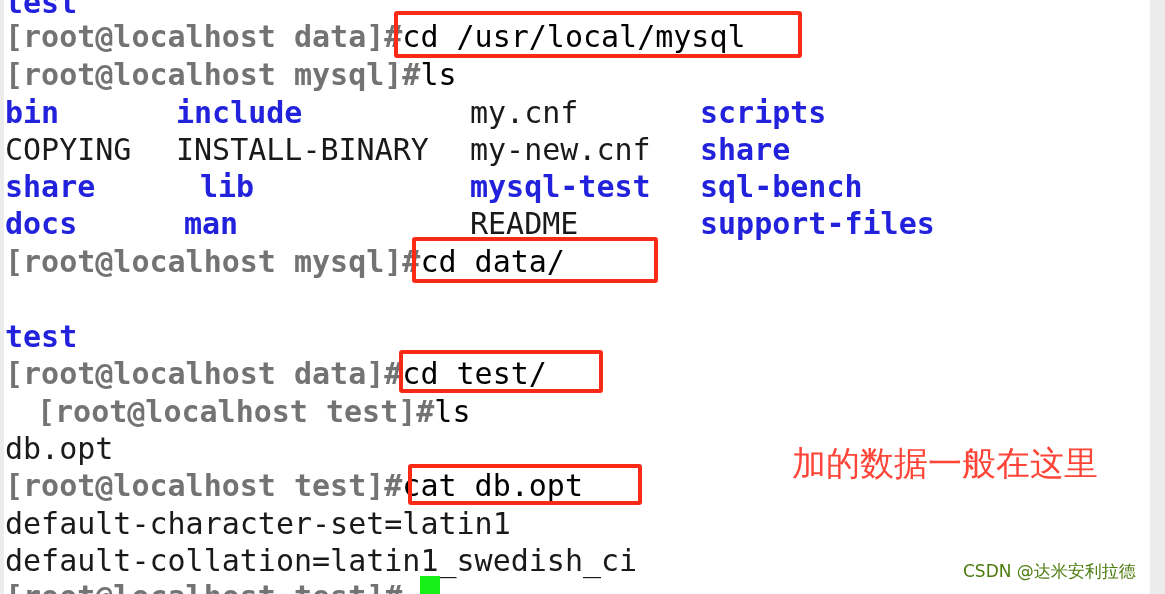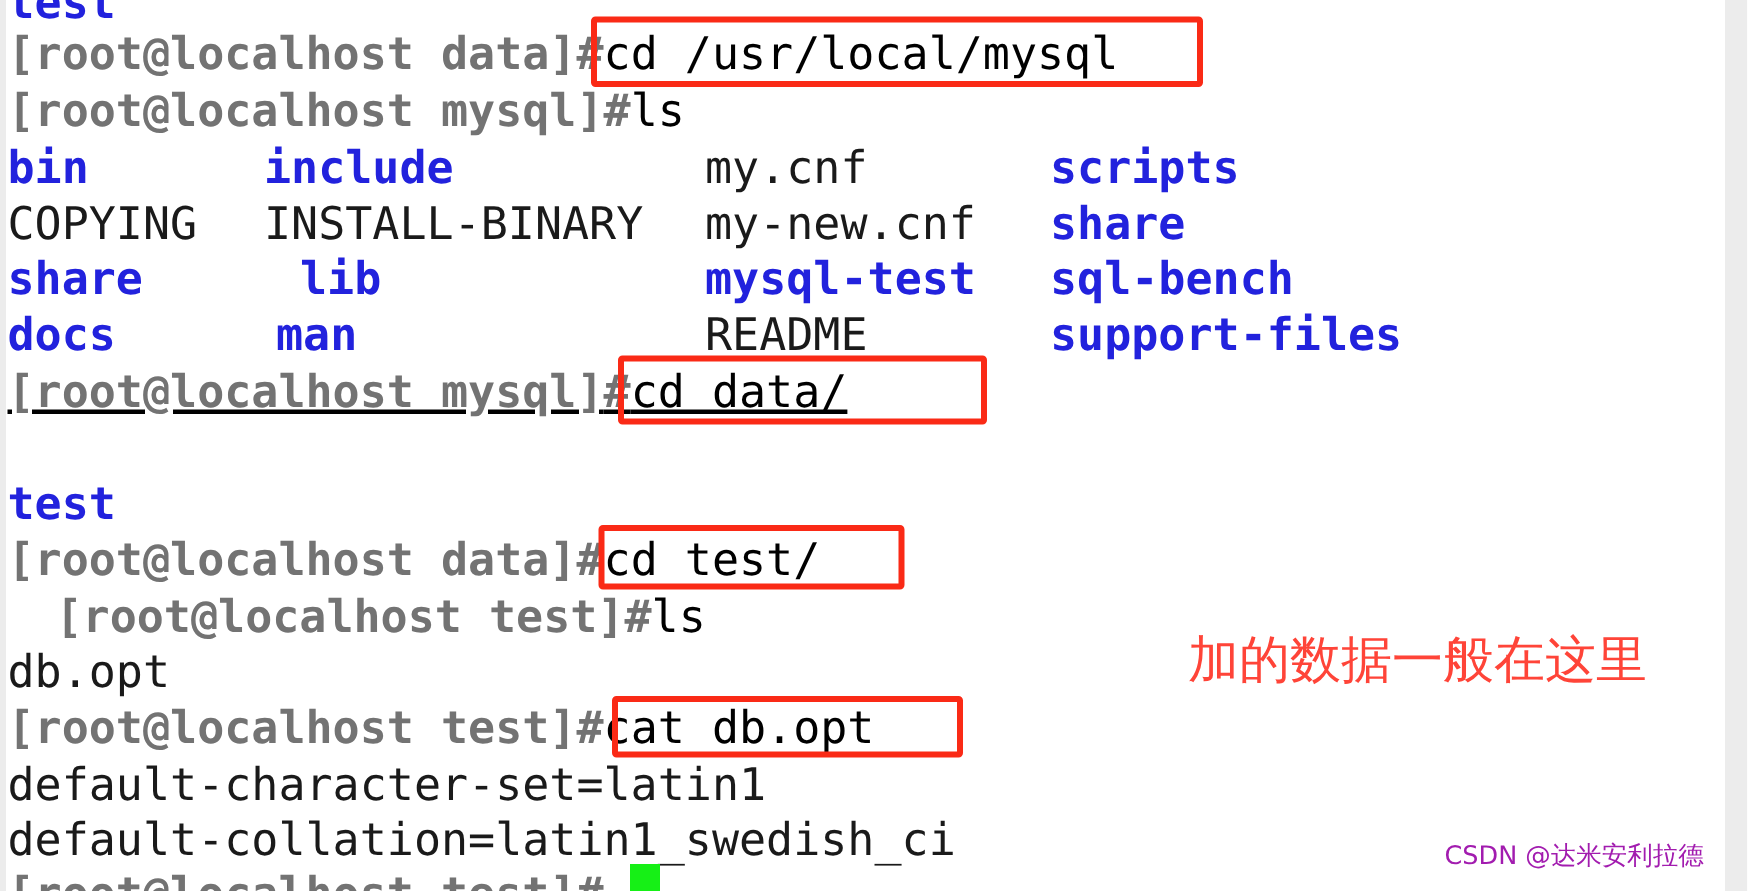--- a/index.html
+++ b/index.html
@@ -73,21 +73,21 @@
     color: #ff4438;
     font-family: "DejaVu Sans", "Liberation Sans", sans-serif;
     font-size: 34px;
     line-height: 34px;
     white-space: pre;
     font-weight: normal;
   }
 
   .watermark {
     position: absolute;
-    color: #a21caf;
+    color: #4d7c0f;
     font-family: "DejaVu Sans", "Liberation Sans", sans-serif;
     font-size: 17px;
     line-height: 17px;
     white-space: pre;
   }
 
   .cursor-block {
     position: absolute;
     background: #16f016;
   }
@@ -124,21 +124,21 @@
       <div class="col c-file" style="left:470px; top:135px;">my-new.cnf</div>
       <div class="col c-dir" style="left:470px; top:172px;">mysql-test</div>
       <div class="col c-file" style="left:470px; top:209px;">README</div>
 
       <div class="col c-dir" style="left:700px; top:98px;">scripts</div>
       <div class="col c-dir" style="left:700px; top:135px;">share</div>
       <div class="col c-dir" style="left:700px; top:172px;">sql-bench</div>
       <div class="col c-dir" style="left:700px; top:209px;">support-files</div>
     </div>
 
-    <div class="line" style="top:247px;text-decoration:underline;"><span class="c-prompt">[root@localhost mysql]</span><span class="c-prompt">#</span><span class="c-cmd">cd data/</span></div>
+    <div class="line" style="top:247px;"><span class="c-prompt">[root@localhost mysql]</span><span class="c-prompt">#</span><span class="c-cmd">cd data/</span></div>
 
 
     <div class="line c-dir" style="top:322px;">test</div>
 
     <div class="line" style="top:359px;"><span class="c-prompt">[root@localhost data]</span><span class="c-prompt">#</span><span class="c-cmd">cd test/</span></div>
 
     <div class="line" style="top:397px;padding-left:32px;"><span class="c-prompt">[root@localhost test]</span><span class="c-prompt">#</span><span class="c-cmd">ls</span></div>
 
     <div class="line c-file" style="top:434px;">db.opt</div>
 
@@ -149,17 +149,17 @@
 
     <div class="line" style="top:582px;"><span class="c-prompt">[root@localhost test]</span><span class="c-prompt">#</span></div>
     <div class="cursor-block" style="left:420px; top:576px; width:20px; height:18px;"></div>
   </div>
 
   <div class="redbox" style="left:394px; top:11px;  width:408px; height:47px;"></div>
   <div class="redbox" style="left:412px; top:237px; width:246px; height:46px;"></div>
   <div class="redbox" style="left:399px; top:350px; width:204px; height:43px;"></div>
   <div class="redbox" style="left:408px; top:464px; width:234px; height:41px;"></div>
 
-  <div class="cn-note" style="left:792px; top:423px;">加的数据一般在这里</div>
+  <div class="cn-note" style="left:792px; top:446px;">加的数据一般在这里</div>
 
   <div class="watermark" style="left:963px; top:563px;">CSDN @达米安利拉德</div>
 
 </div>
 
 </body></html>

